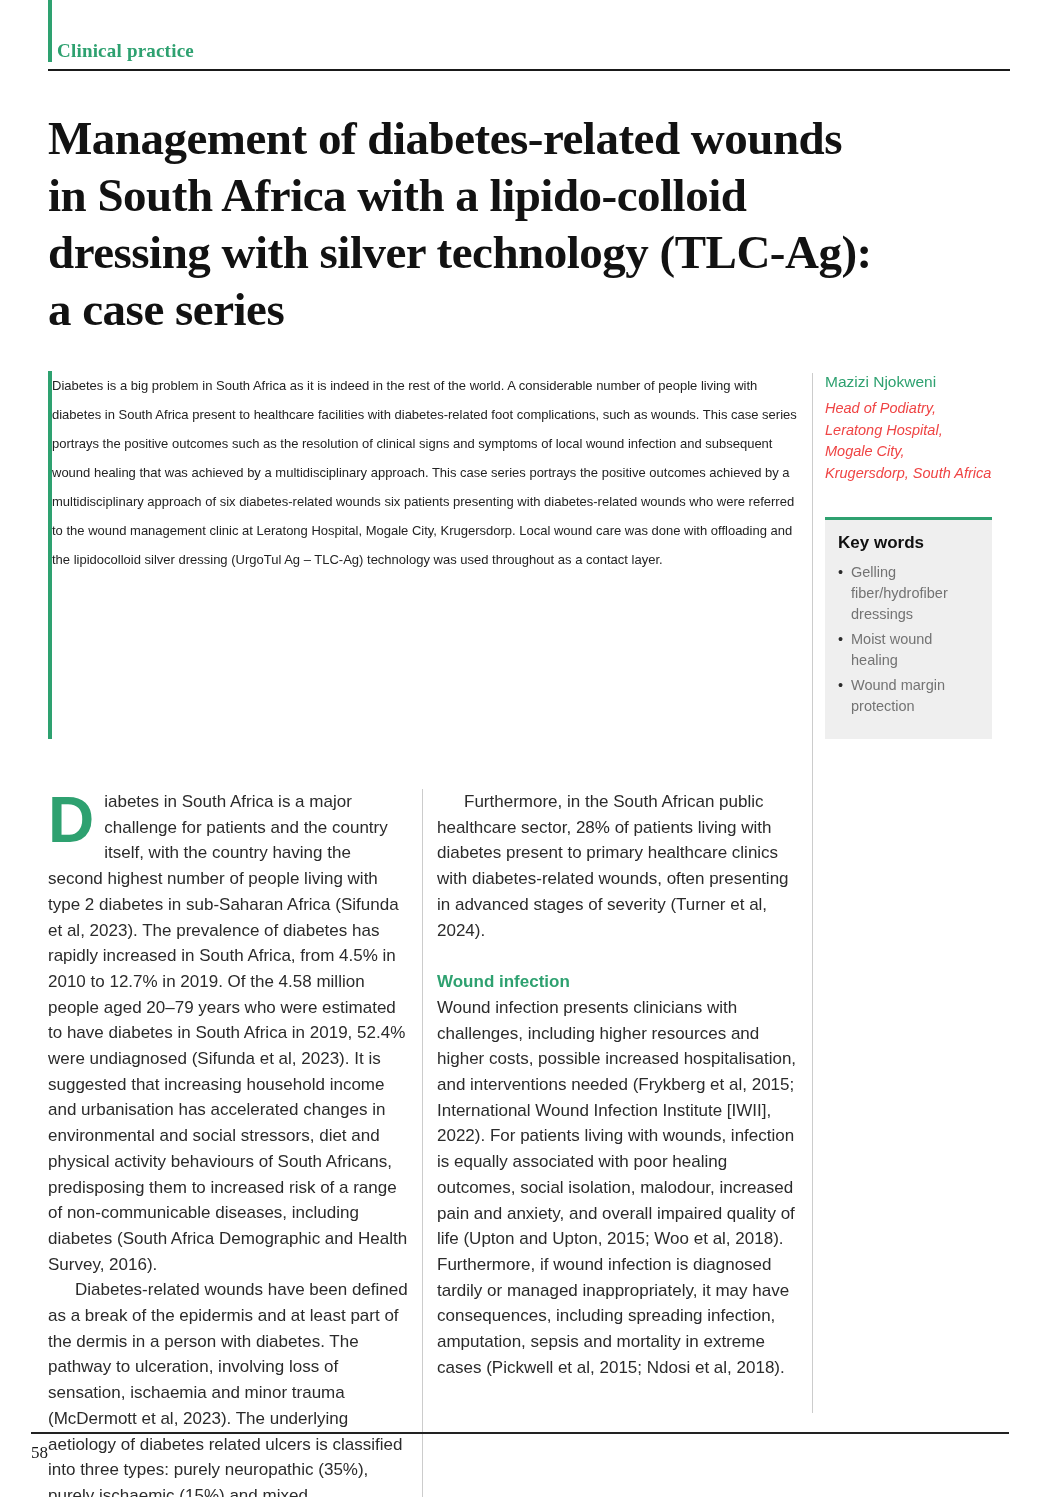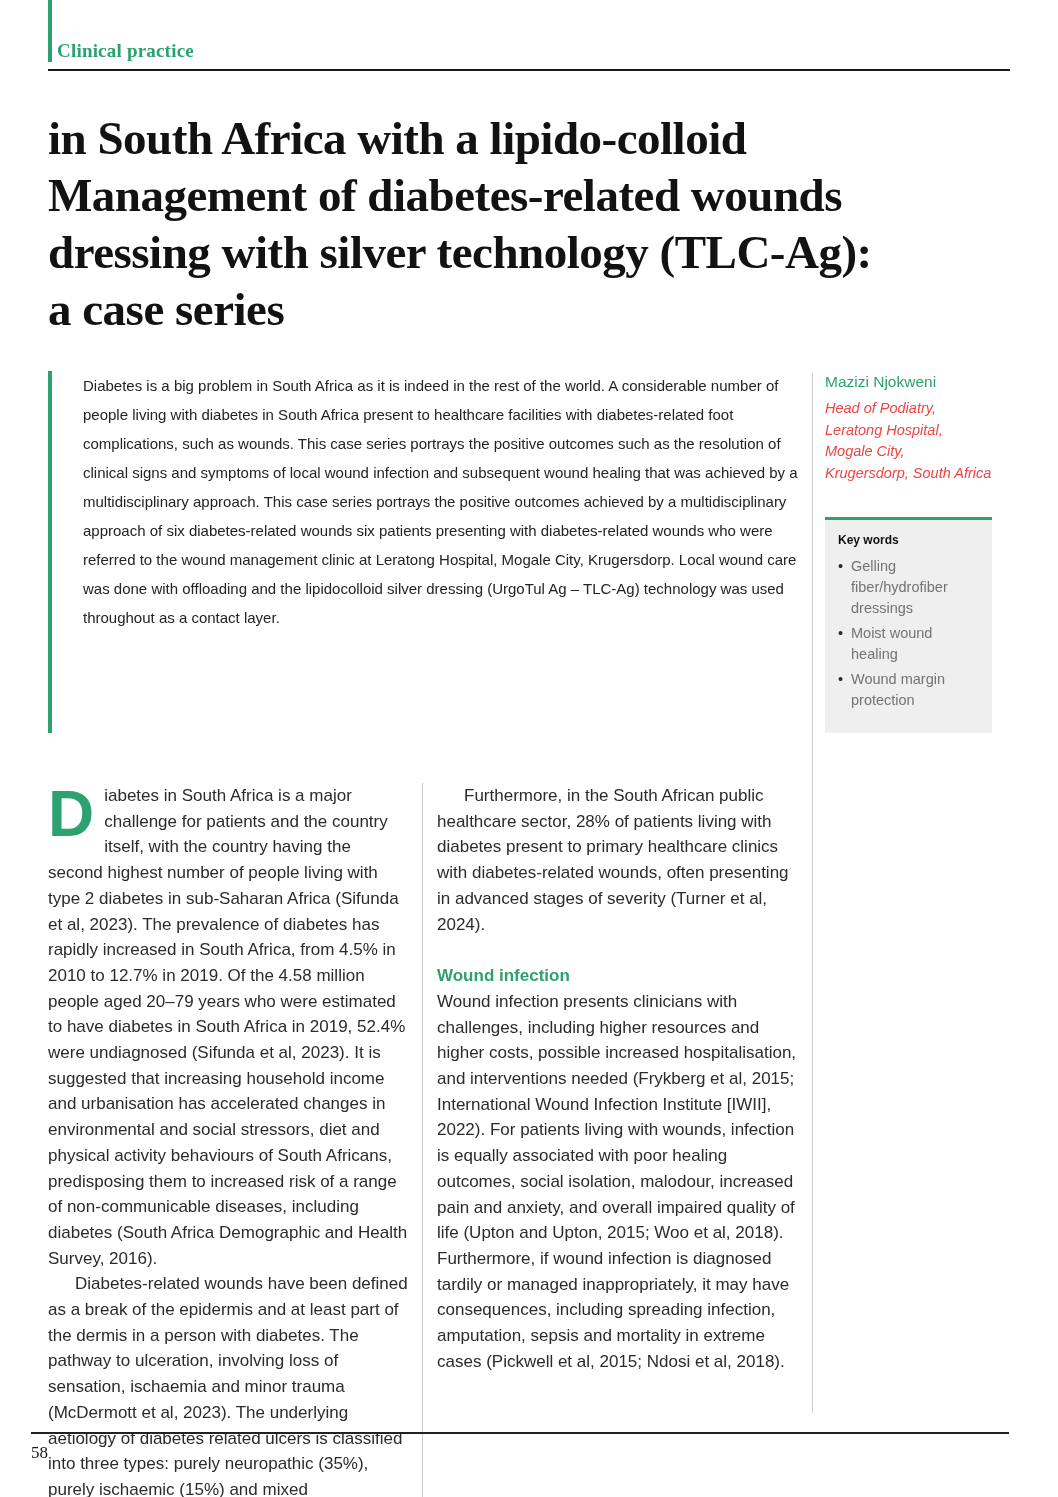--- a/index.html
+++ b/index.html
@@ -32,32 +32,32 @@
   }
 
   
   .content-area{position:relative;margin-top:33px;}
   .right-rule{position:absolute;left:764px;top:2px;height:1040px;width:1px;background:#cccccc;}
 
   .abstract-row{display:flex;}
   .abstract{
     width:752px;box-sizing:border-box;
     border-left:4px solid #2ea170;
-    padding-left:31px;
-    font-size:15px;line-height:29px;color:#232323;
+    padding-left:0;
+    font-size:13px;line-height:29px;color:#232323;
   }
   .sidebar{margin-left:25px;width:167px;}
   .author-name{color:#2ea170;font-weight:normal;font-size:15.5px;margin:2px 0 7px 0;}
   .author-affil{font-style:italic;font-size:14.5px;line-height:21.5px;color:#ef4444;}
   .keywords-box{
     margin-top:33px;background:#efefef;
     border-top:3px solid #2ea170;
     padding:13px 10px 18px 13px;box-sizing:border-box;
   }
-  .kw-heading{font-weight:bold;font-size:12px;color:#111111;margin-bottom:9px;}
+  .kw-heading{font-weight:bold;font-size:17px;color:#111111;margin-bottom:9px;}
   .kw-list{margin:0;padding:0;list-style:none;}
   .kw-list li{
     font-size:14.5px;line-height:21px;color:#737373;
     padding-left:13px;position:relative;margin-bottom:4px;
     overflow-wrap:anywhere;
   }
   .kw-list li::before{content:"•";position:absolute;left:0;top:0;color:#2b2b2b;}
 
   
   .body-row{display:flex;margin-top:50px;}
@@ -93,22 +93,22 @@
 
 <div class="page">
 
   <div class="header">
     <div class="accent-bar"></div>
     <div class="eyebrow">Clinical practice</div>
     <div class="header-rule"></div>
   </div>
 
   <h1 class="title">
+    <div>Management of diabetes-related wounds</div>
     <div>in South Africa with a lipido-colloid</div>
-    <div>Management of diabetes-related wounds</div>
     <div>dressing with silver technology (TLC-Ag):</div>
     <div>a case series</div>
   </h1>
 
   <div class="content-area">
     <div class="right-rule"></div>
 
     <div class="abstract-row">
       <div class="abstract">Diabetes is a big problem in South Africa as it is indeed in the rest of the world. A considerable number of people living with diabetes in South Africa present to healthcare facilities with diabetes-related foot complications, such as wounds. This case series portrays the positive outcomes such as the resolution of clinical signs and symptoms of local wound infection and subsequent wound healing that was achieved by a multidisciplinary approach. This case series portrays the positive outcomes achieved by a multidisciplinary approach of six diabetes-related wounds six patients presenting with diabetes-related wounds who were referred to the wound management clinic at Leratong Hospital, Mogale City, Krugersdorp. Local wound care was done with offloading and the lipidocolloid silver dressing (UrgoTul Ag – TLC-Ag) technology was used throughout as a contact layer.</div>
 

